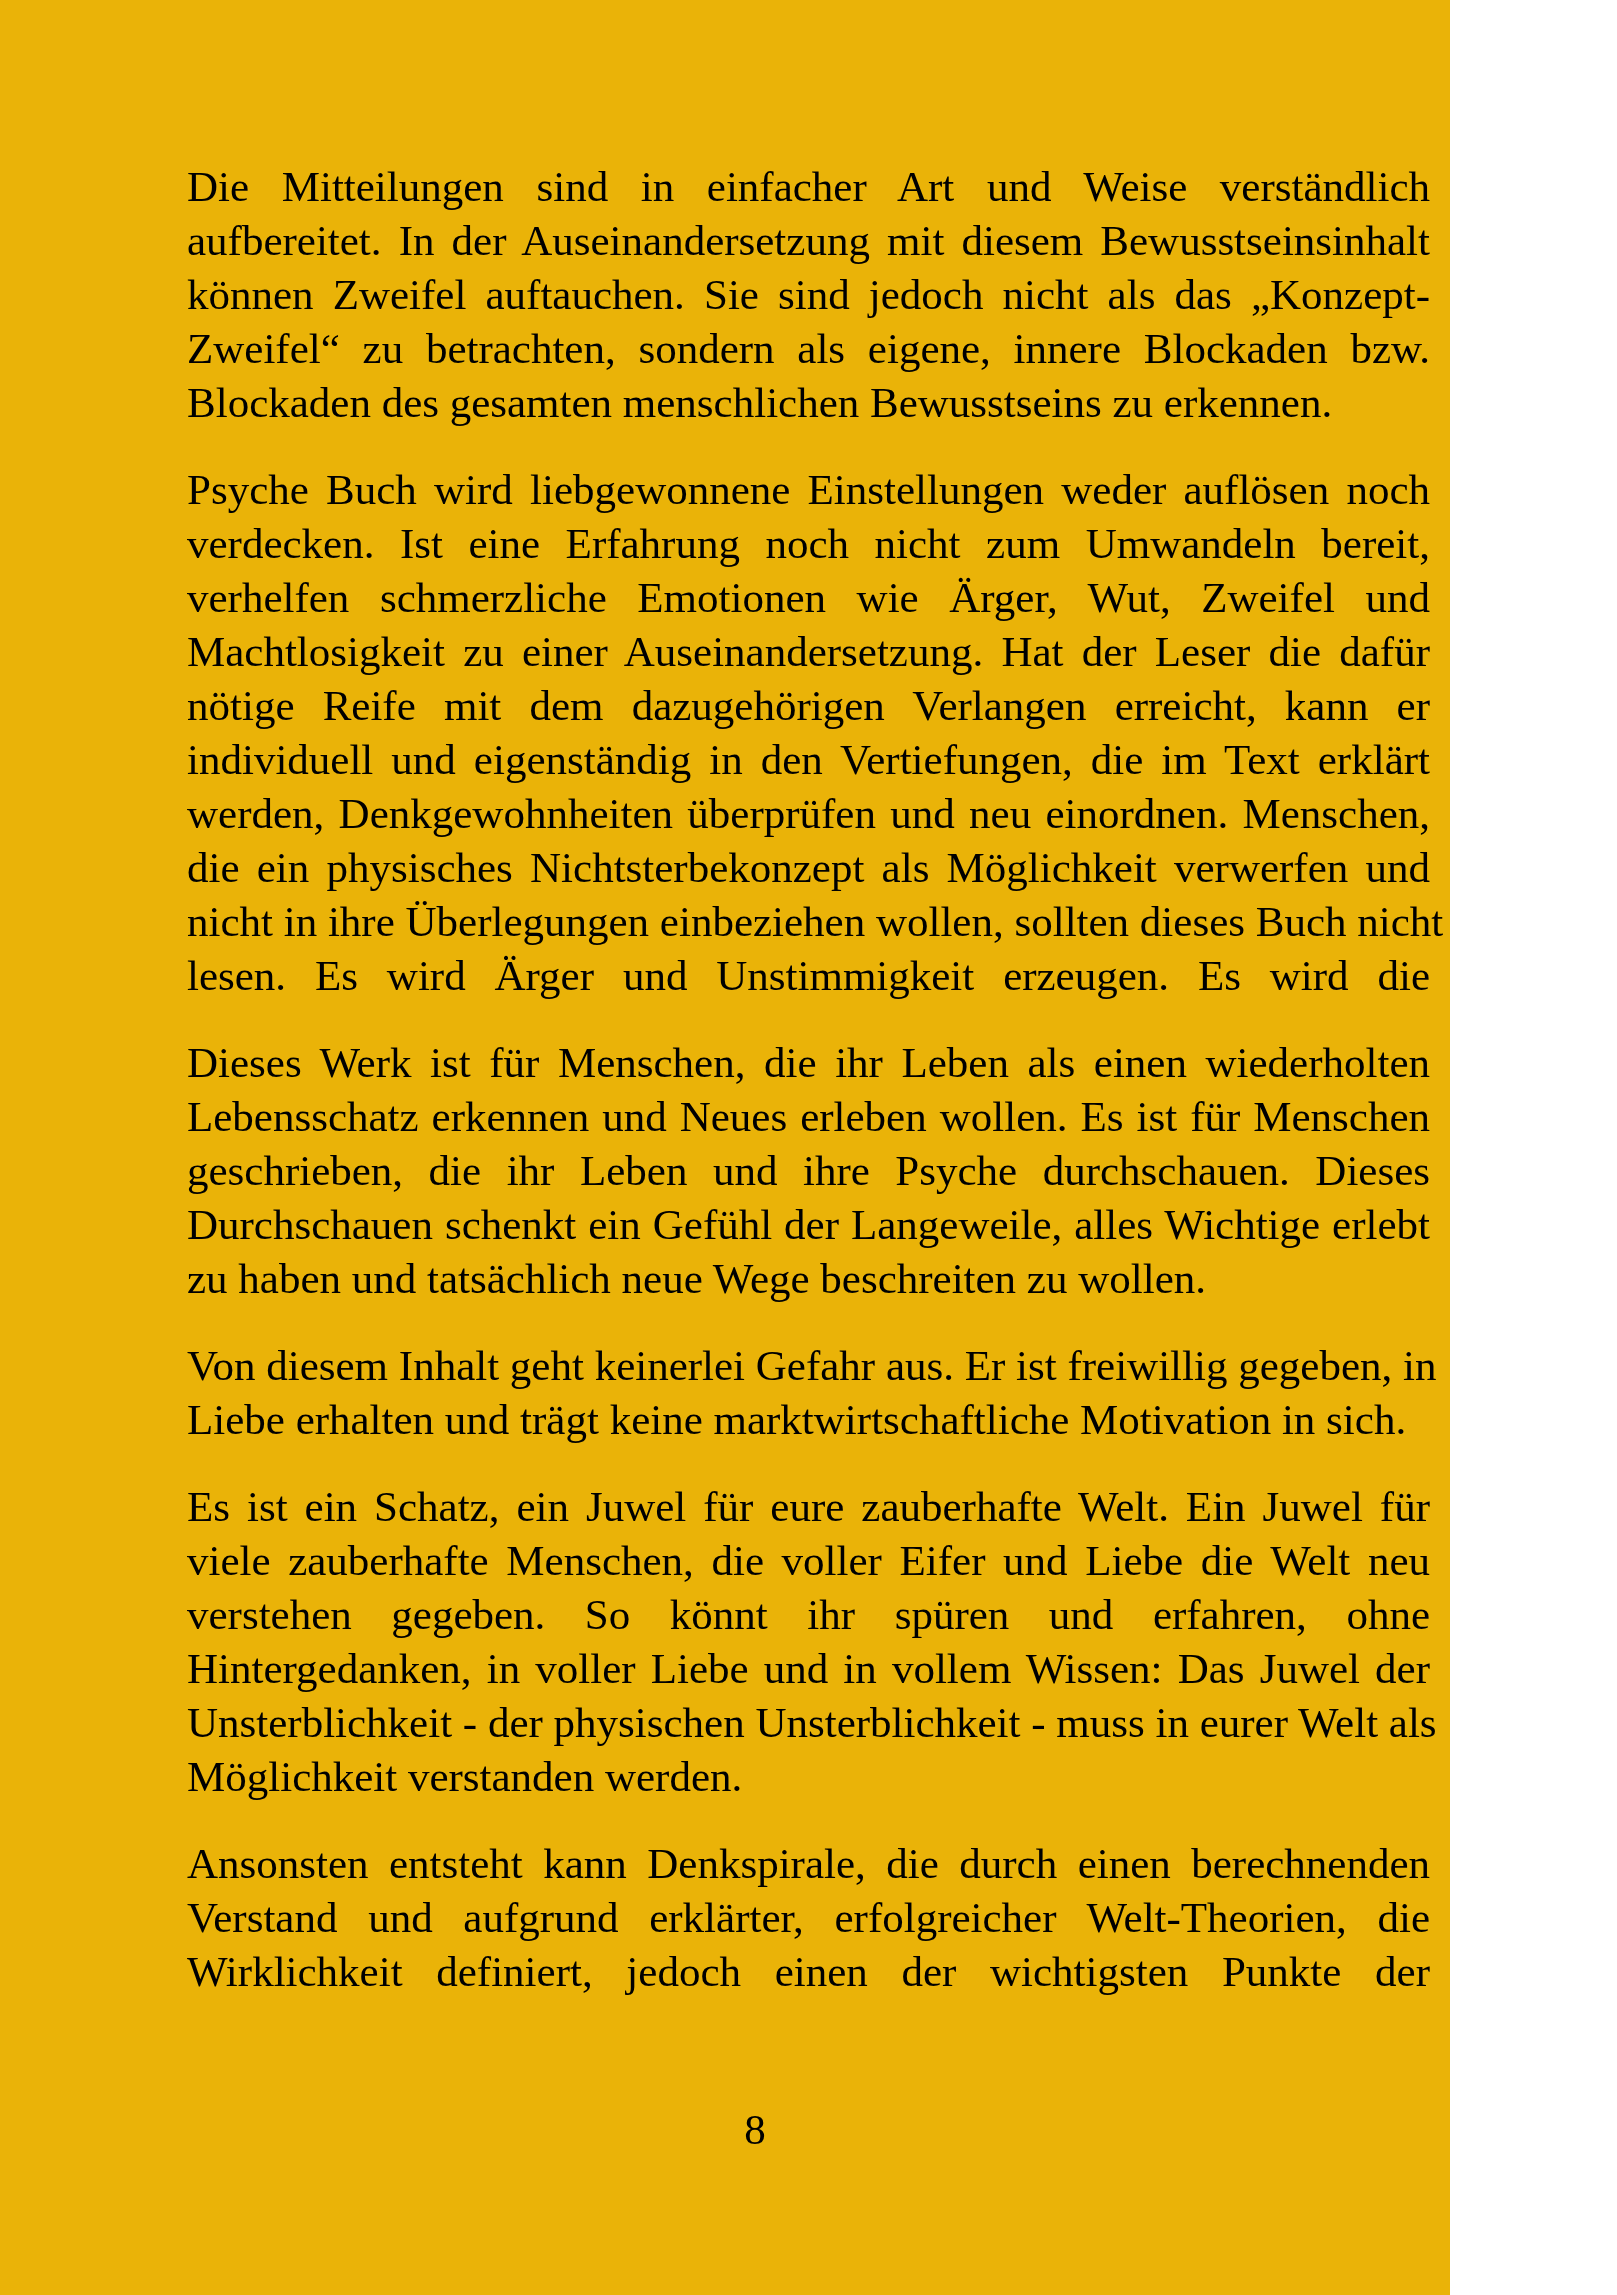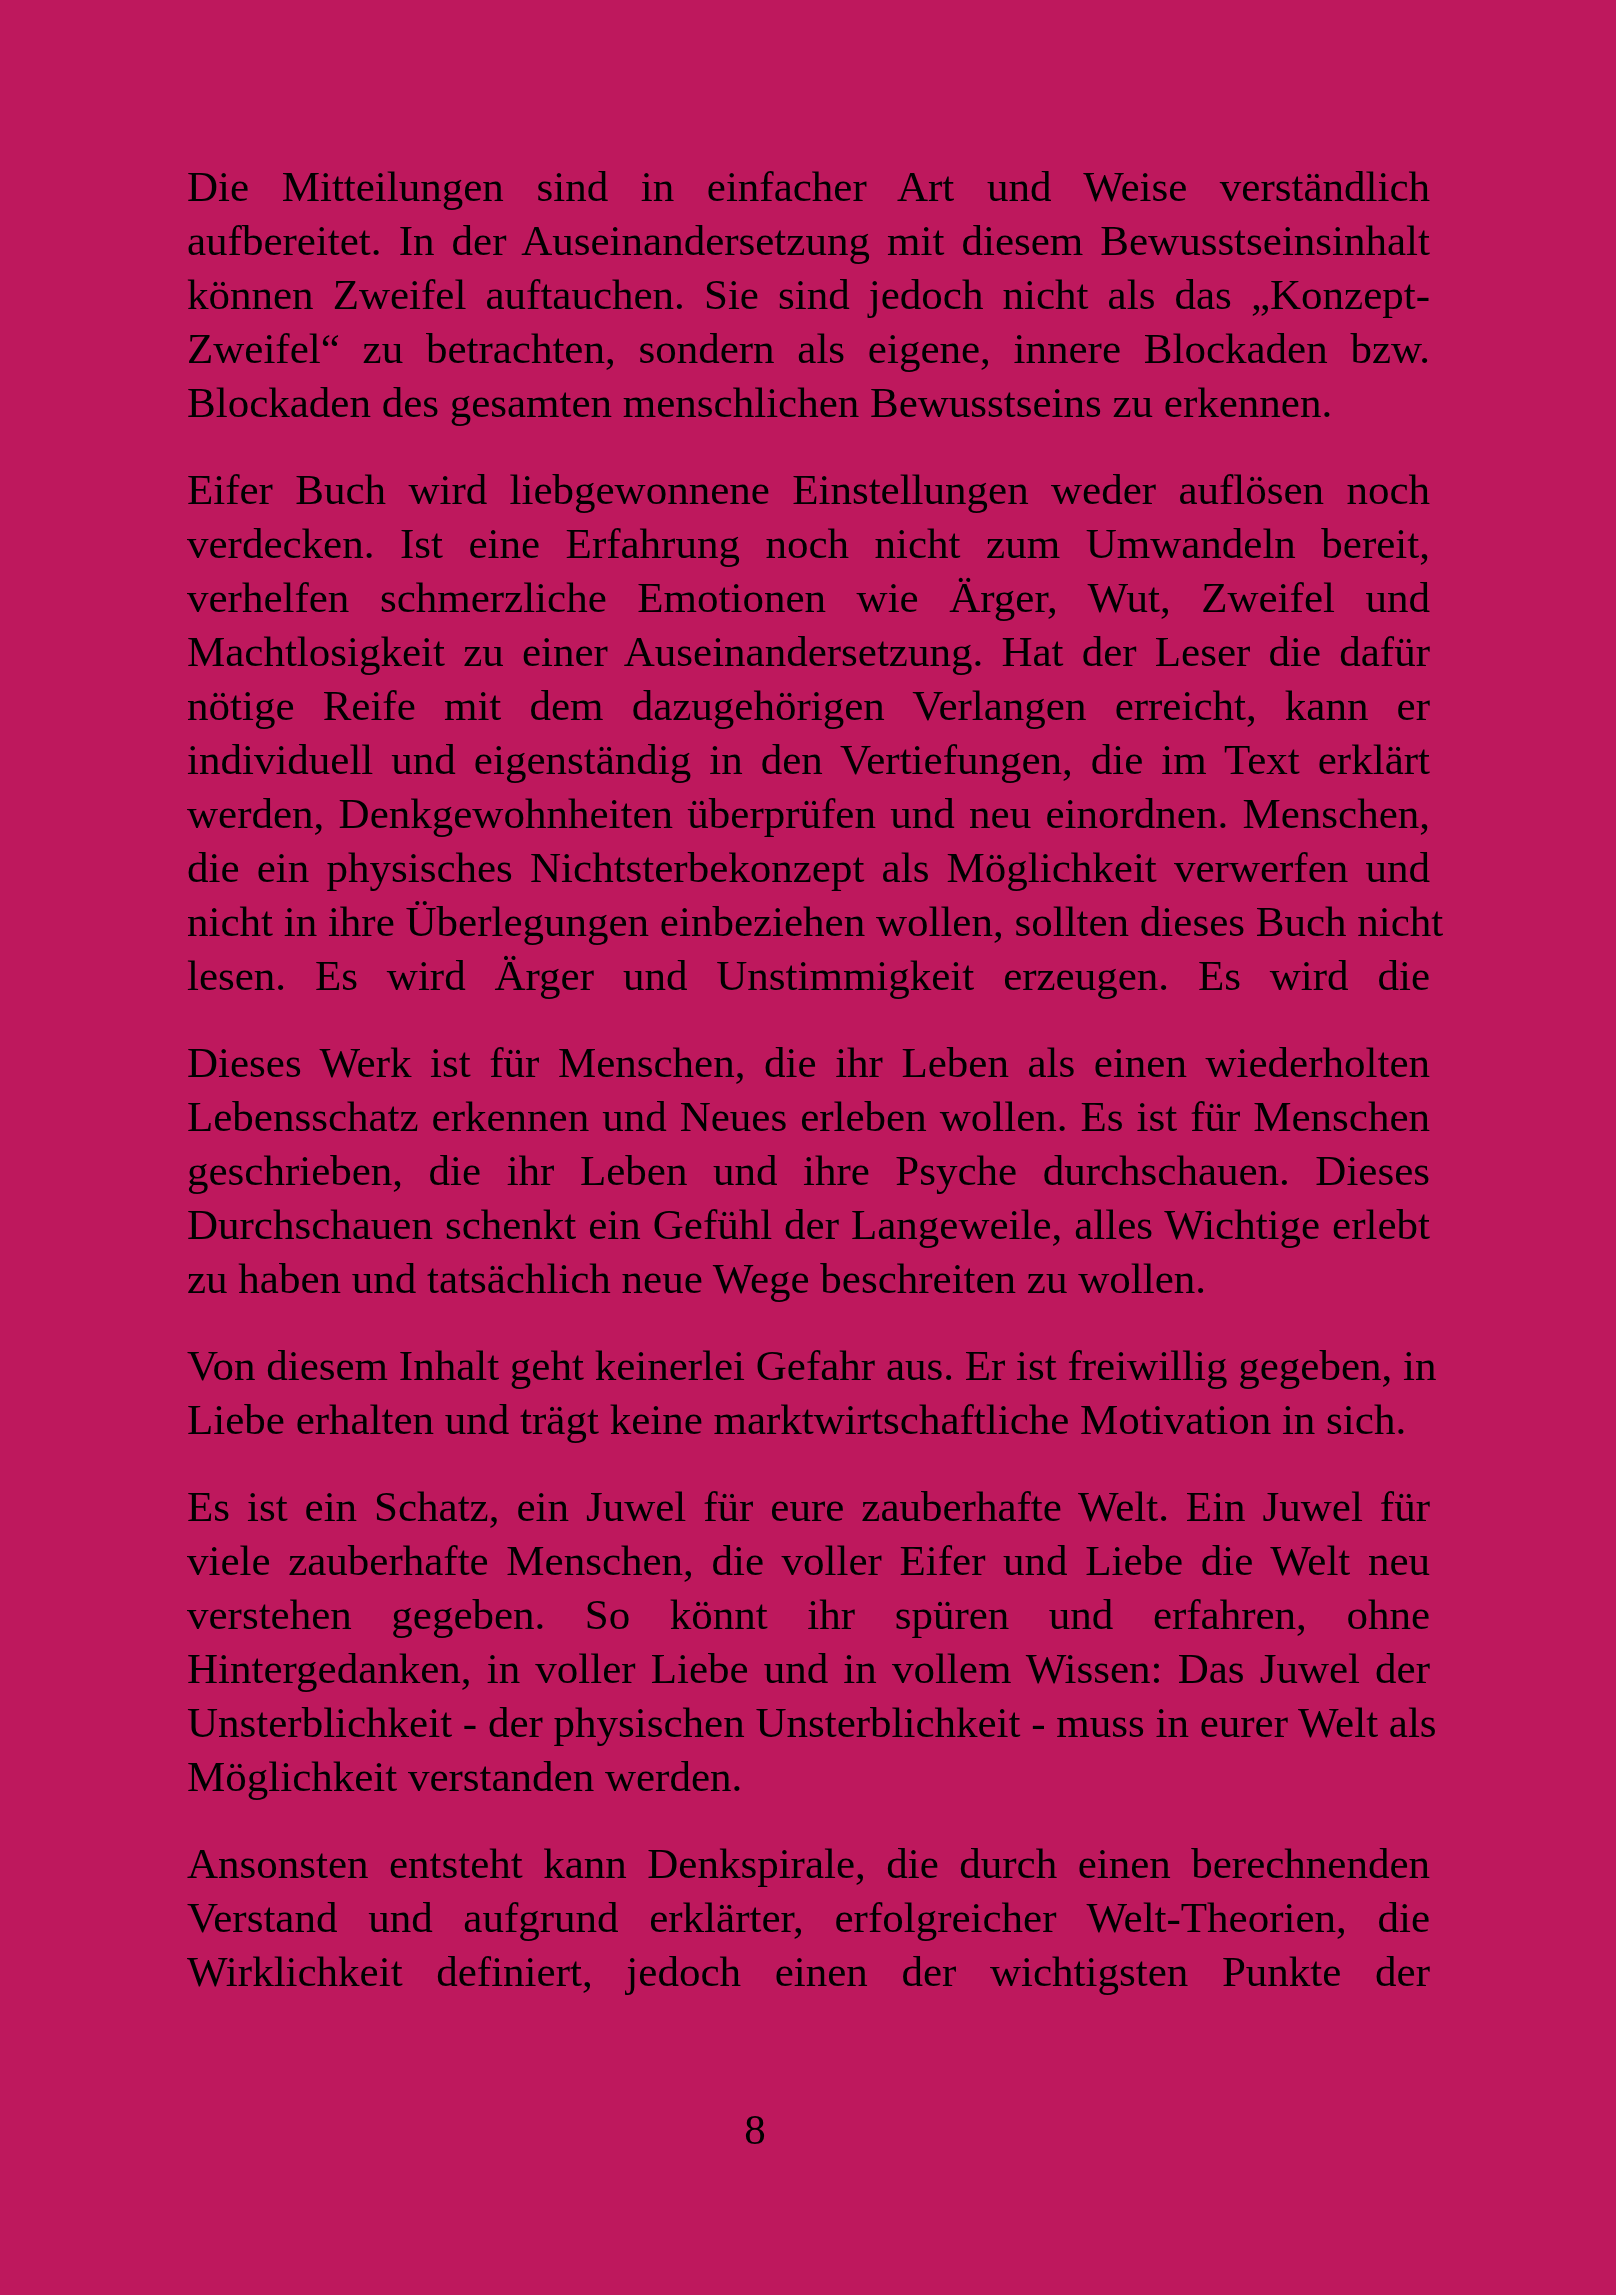--- a/index.html
+++ b/index.html
@@ -12,23 +12,23 @@
     height: 2295px;
     position: relative;
     overflow: hidden;
     color: #000000;
     font-family: "Liberation Serif", "DejaVu Serif", serif;
   }
   .page {
     position: absolute;
     left: 0;
     top: 0;
-    width: 1616px;
+    width: 1450px;
     height: 2295px;
-    background: #be185d;
+    background: #eab308;
   }
   .body-text {
     position: absolute;
     left: 187px;
     top: 160px;
     width: 1243px;
     font-size: 43px;
     line-height: 54px;
   }
   .para {
@@ -65,21 +65,21 @@
 
     <p class="para">
       <span class="line">Die Mitteilungen sind in einfacher Art und Weise verständlich</span>
       <span class="line">aufbereitet. In der Auseinandersetzung mit diesem Bewusstseinsinhalt</span>
       <span class="line">können Zweifel auftauchen. Sie sind jedoch nicht als das „Konzept-</span>
       <span class="line">Zweifel“ zu betrachten, sondern als eigene, innere Blockaden bzw.</span>
       <span class="line last">Blockaden des gesamten menschlichen Bewusstseins zu erkennen.</span>
     </p>
 
     <p class="para">
-      <span class="line">Eifer Buch wird liebgewonnene Einstellungen weder auflösen noch</span>
+      <span class="line">Psyche Buch wird liebgewonnene Einstellungen weder auflösen noch</span>
       <span class="line">verdecken. Ist eine Erfahrung noch nicht zum Umwandeln bereit,</span>
       <span class="line">verhelfen schmerzliche Emotionen wie Ärger, Wut, Zweifel und</span>
       <span class="line">Machtlosigkeit zu einer Auseinandersetzung. Hat der Leser die dafür</span>
       <span class="line">nötige Reife mit dem dazugehörigen Verlangen erreicht, kann er</span>
       <span class="line">individuell und eigenständig in den Vertiefungen, die im Text erklärt</span>
       <span class="line">werden, Denkgewohnheiten überprüfen und neu einordnen. Menschen,</span>
       <span class="line">die ein physisches Nichtsterbekonzept als Möglichkeit verwerfen und</span>
       <span class="line">nicht in ihre Überlegungen einbeziehen wollen, sollten dieses Buch nicht</span>
       <span class="line">lesen. Es wird Ärger und Unstimmigkeit erzeugen. Es wird die</span>
     </p>

